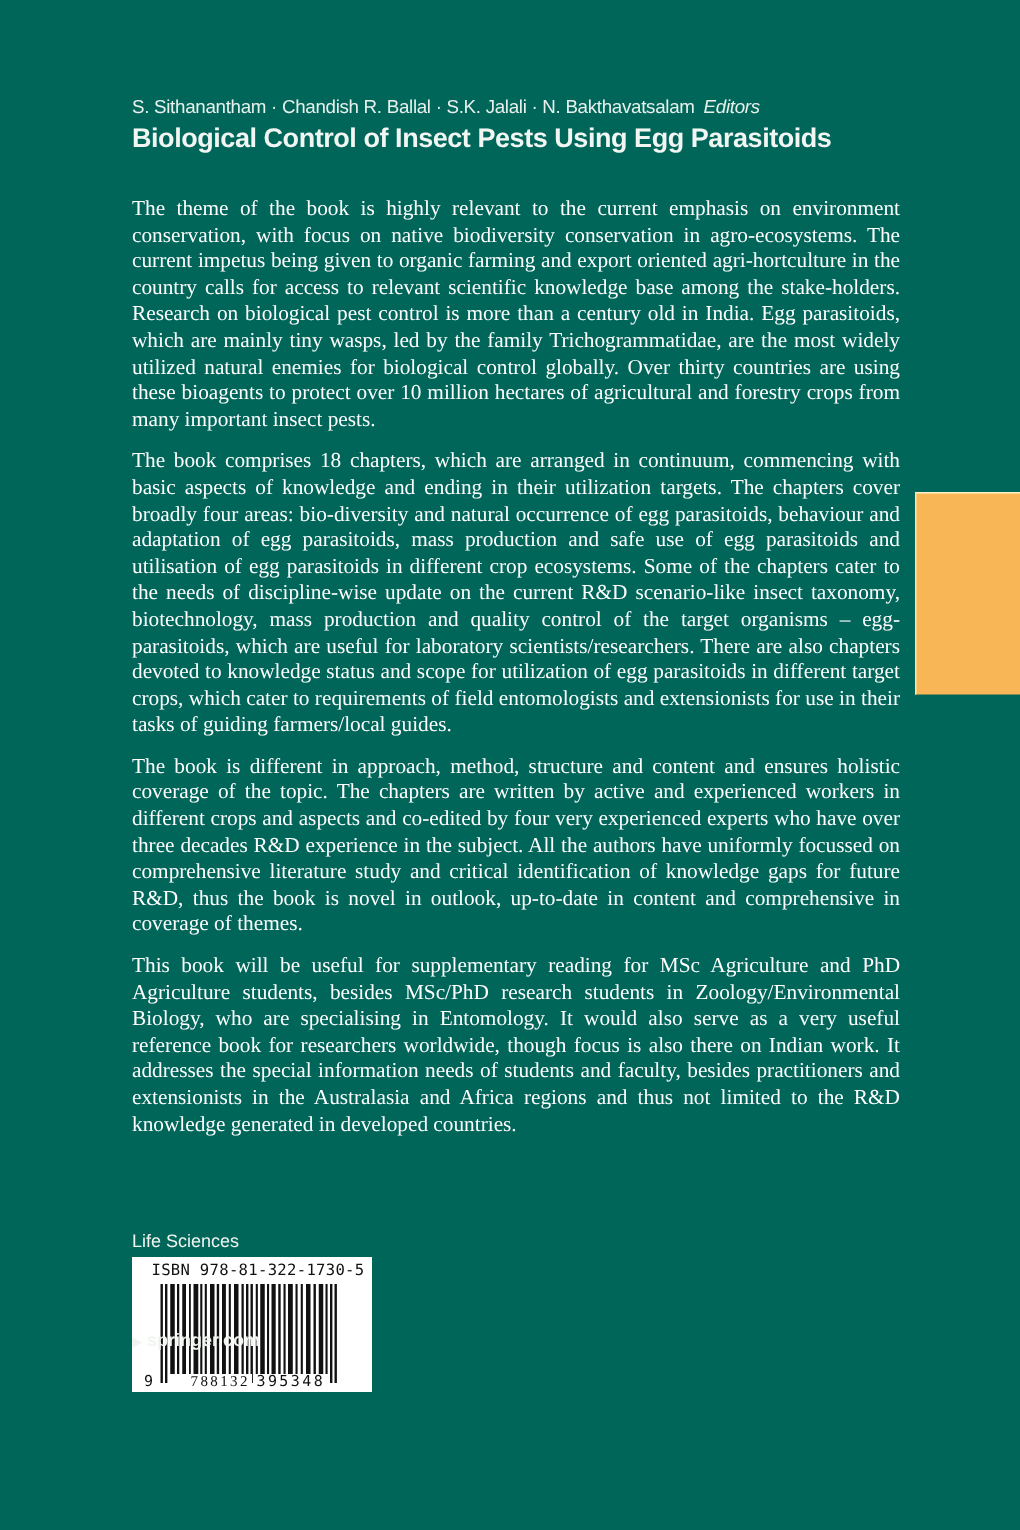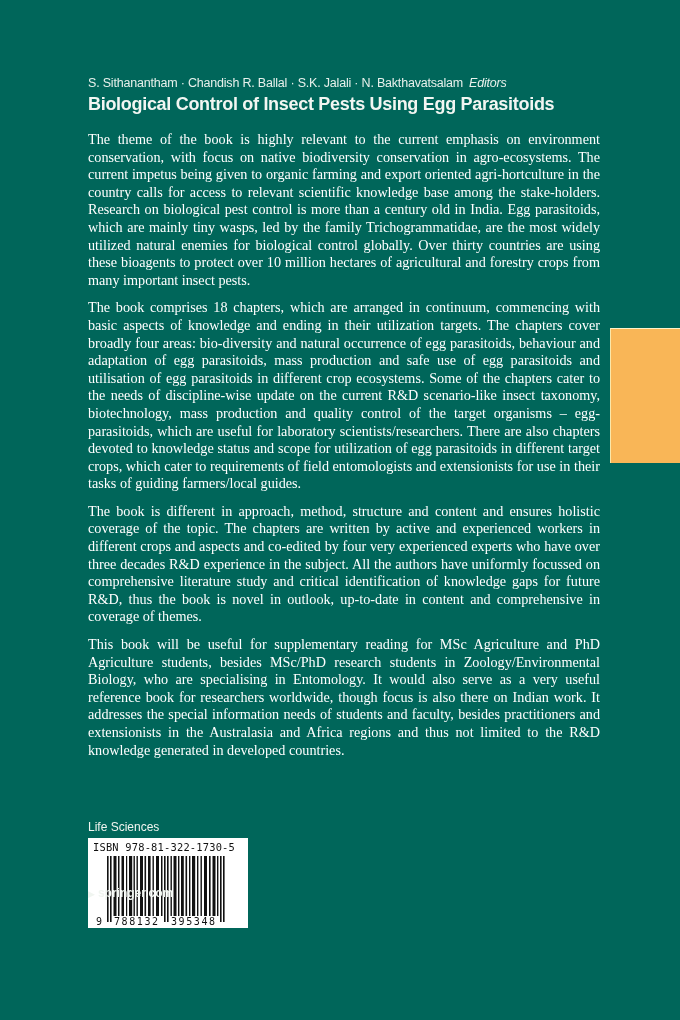--- a/index.html
+++ b/index.html
@@ -14,21 +14,20 @@
     position: absolute;
     left: 88px; top: 64px;
     width: 520px;
     font-family: "Liberation Sans", "DejaVu Sans", sans-serif;
   }
   .editors {
     font-size: 12.5px;
     letter-spacing: -0.2px;
     color: #e8f1ec;
     white-space: nowrap;
-    margin-top: 12px;
   }
   .editors .role { font-style: italic; margin-left: 6px; }
   .title {
     margin-top: 4px;
     font-size: 18px;
     font-weight: bold;
     letter-spacing: -0.3px;
     color: #f2f6f2;
     white-space: nowrap;
   }
@@ -64,21 +63,21 @@
     left: 88px; top: 838px;
     width: 160px; height: 90px;
     background: #ffffff;
     box-sizing: border-box;
     padding: 3px 5px;
   }
   .isbn {
     font-family: "DejaVu Sans Mono", "Liberation Mono", monospace;
     font-size: 10.4px;
     color: #111;
-    text-align: left;
+    text-align: right;
     letter-spacing: 0.2px;
     line-height: 12px;
   }
   .bars {
     position: relative;
     height: 68px;
     margin-top: 3px;
   }
   .bars svg { position: absolute; left: 0; top: 0; }
   .ean-digits {
@@ -155,21 +154,21 @@
         <rect x="111" y="0" width="3" height="60"></rect>
         <rect x="116" y="0" width="1.6" height="60"></rect>
         <rect x="119.5" y="0" width="3" height="60"></rect>
         <rect x="124" y="0" width="1.4" height="60"></rect>
         <rect x="127" y="0" width="1.6" height="66"></rect>
         <rect x="130" y="0" width="1.6" height="66"></rect>
       </g>
     </svg>
     <div class="ean-digits">
       <span style="left:2px;">9</span>
-      <span style="left:20px;">788132</span>
+      <span style="left:33px;font-family:Liberation Serif, serif;">788132</span>
       <span style="left:77px;">395348</span>
     </div>
   </div>
 </div>
 
 <div class="site">
   <span class="arrow">▶</span><span>springer.com</span>
 </div>
 
 </body></html>

